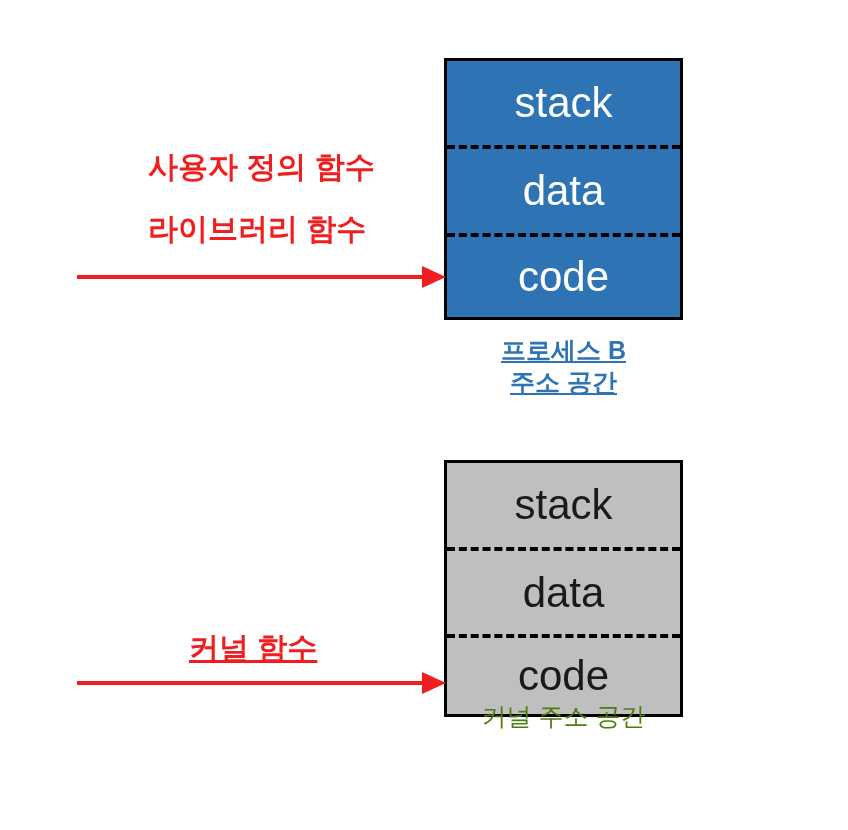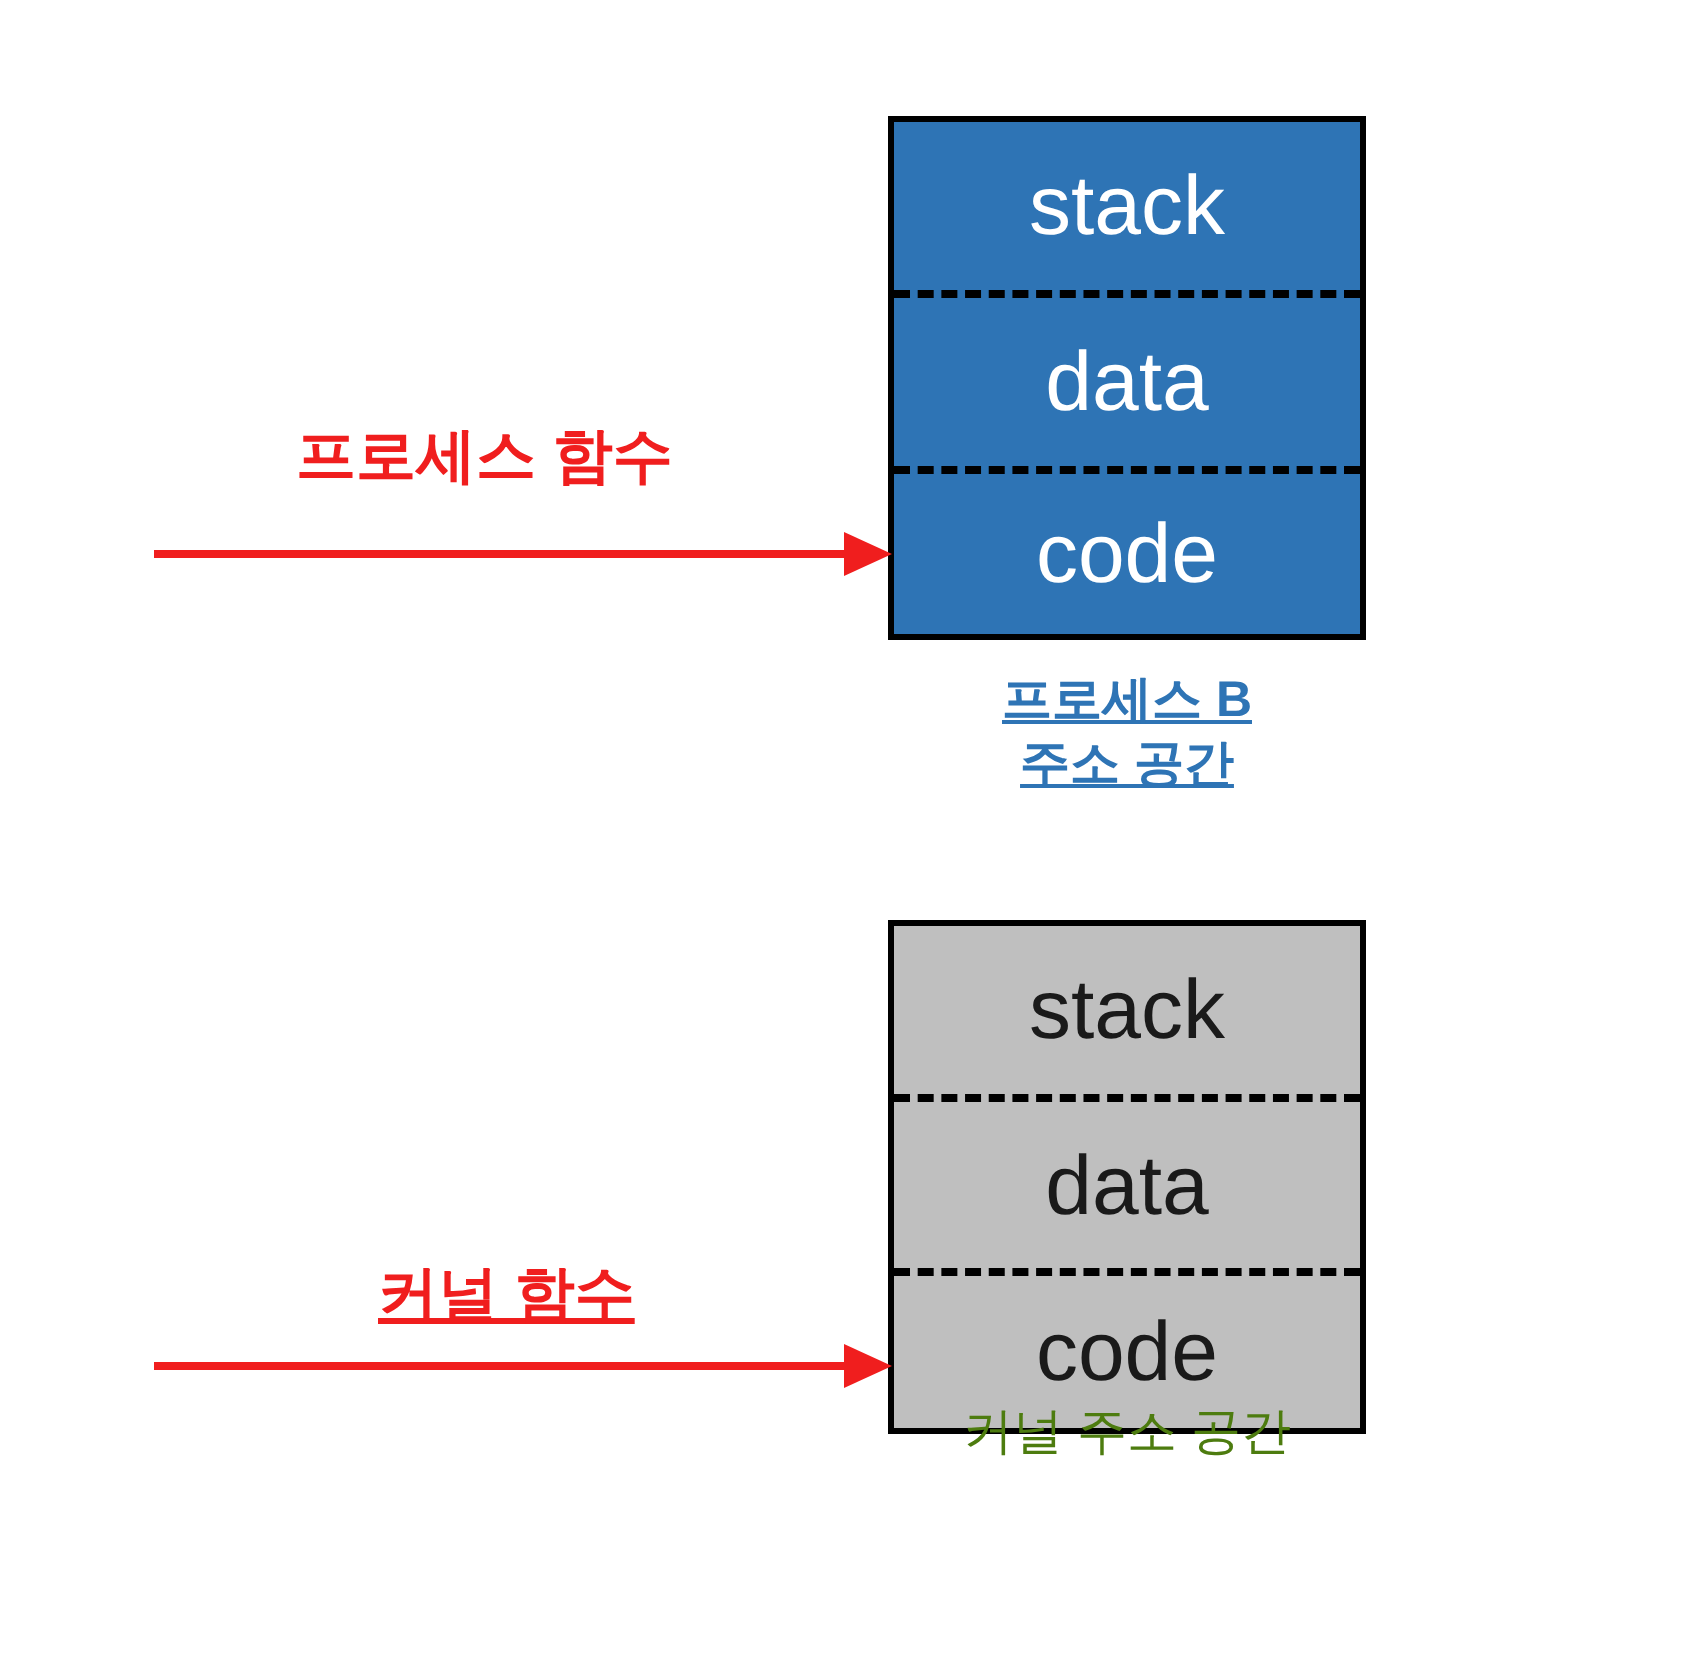--- a/index.html
+++ b/index.html
@@ -166,22 +166,23 @@
     <div class="seg seg-data divided">
       <span class="seg-label">data</span>
     </div>
     <div class="seg seg-code divided">
       <span class="seg-label">code</span>
     </div>
   </div>
 
   <div class="caption kernel-caption">커널 주소 공간</div>
 
+  <div class="red-label user-func">사용자 정의 함수</div>
 
-  <div class="red-label lib-func">프로세스 함수</div>
+  <div class="red-label lib-func">라이브러리 함수</div>
 
   <div class="red-label kernel-func">커널 함수</div>
 
   <div class="arrow arrow-user">
     <svg width="380" height="26" viewBox="0 0 380 26" aria-hidden="true">
       <line x1="7" y1="13" x2="356" y2="13" stroke="#F01E1E" stroke-width="4"></line>
       <polygon points="352,2 376,13 352,24" fill="#F01E1E"></polygon>
     </svg>
   </div>
 

